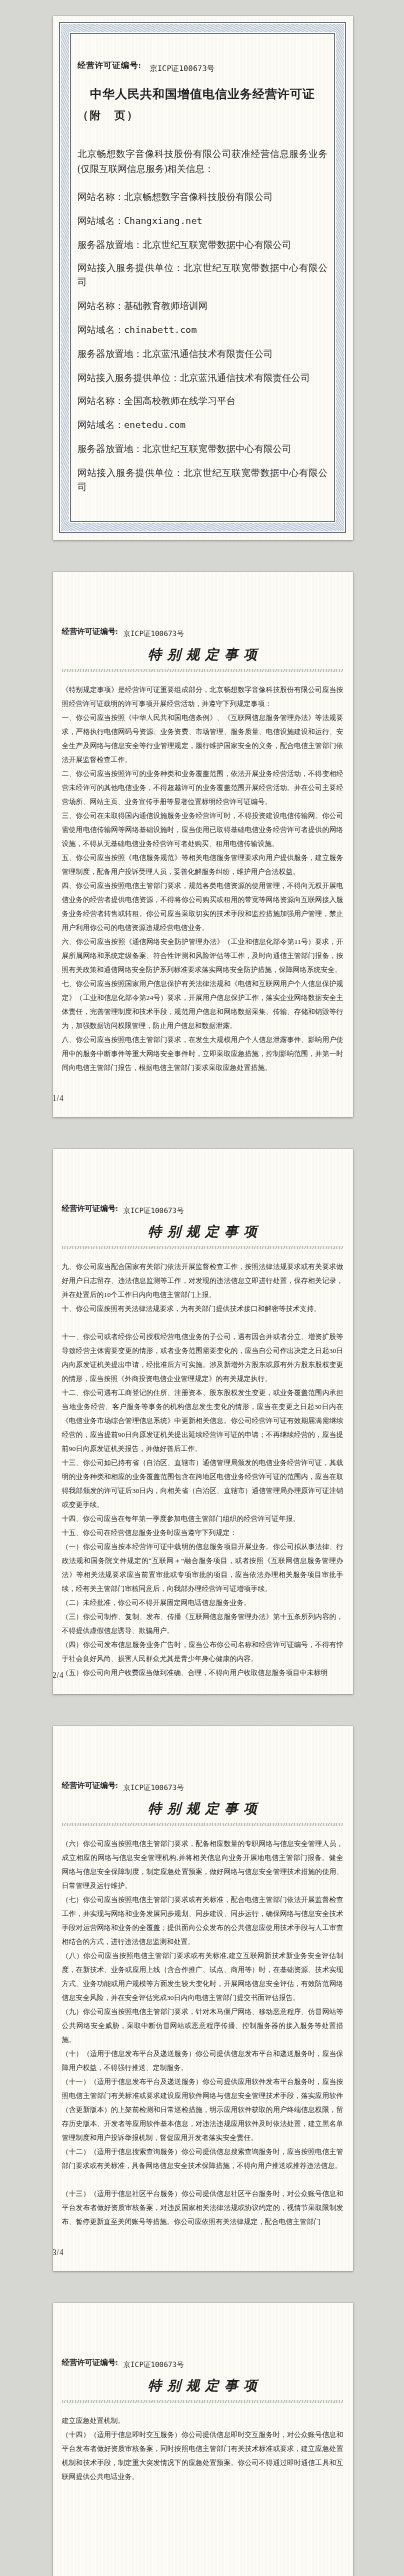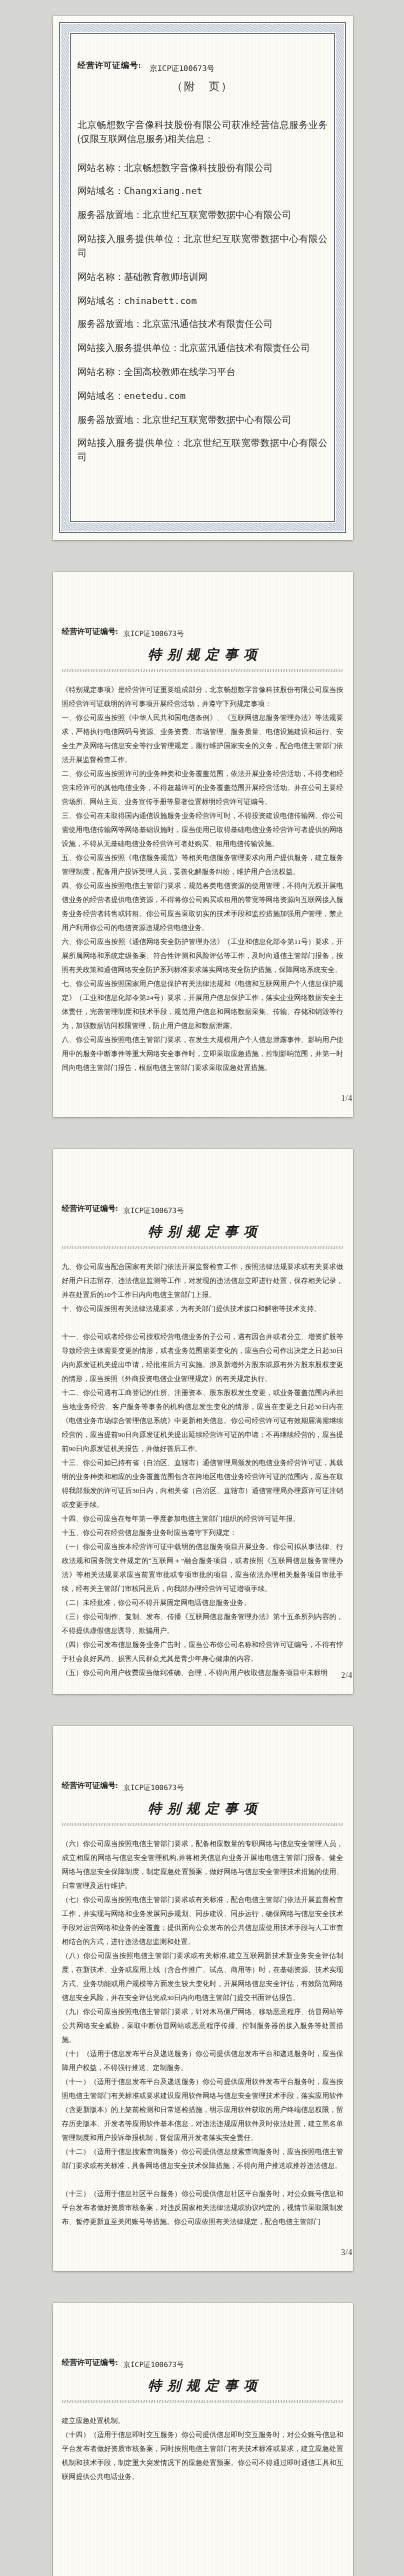--- a/index.html
+++ b/index.html
@@ -26,51 +26,52 @@
     border:8.2px solid #c9d2da;
     border-image:repeating-linear-gradient(45deg,#bcc7d2 0 1.5px,#dfe5ea 1.5px 3.1px) 16;
     opacity:.85;
   }
   .frame::after{content:"";position:absolute;inset:10.8px;border:0.5px solid #66737f;}
   .cert-content{position:absolute;top:20.6px;left:25px;right:25px;bottom:23px;}
   .cert-lic{display:flex;align-items:flex-start;margin-top:24px;}
   .cert-lic-label{font-size:8.2px;font-weight:bold;letter-spacing:0.5px;}
   .cert-lic-value{font-size:7.7px;margin:3.6px 0 0 8.2px;font-family:"DejaVu Sans Mono","Liberation Serif",serif;}
   .cert-title{font-size:12px;font-weight:bold;text-align:center;letter-spacing:0.5px;margin:12.4px 0 0 0;}
-  .cert-subtitle{font-size:10.8px;font-weight:normal;text-align:center;letter-spacing:1.5px;margin-top:6.2px;}
+  .cert-subtitle{font-size:10.8px;font-weight:bold;text-align:left;letter-spacing:1.5px;margin-top:6.2px;}
   .cert-intro{font-size:9.3px;line-height:14.4px;margin:24px 0 0 0;text-align:justify;}
   .entries{margin-top:14px;}
   .entry{font-size:9.3px;line-height:14px;margin-bottom:9.8px;text-align:justify;}
   .entry-value{font-family:"DejaVu Sans Mono","Liberation Serif",serif;}
   
   .prov-lic{display:flex;align-items:flex-start;padding-top:55px;}
   .prov-lic-label{font-size:7.7px;font-weight:bold;}
   .prov-lic-value{font-size:7.2px;margin:2.1px 0 0 5.2px;font-family:"DejaVu Sans Mono","Liberation Serif",serif;}
   .prov-title{font-size:13.4px;font-weight:bold;text-align:center;letter-spacing:5.7px;margin:7.7px 0 0 0;text-indent:5.7px;font-style:italic;}
   .wavy{
     height:3.6px;margin-top:4.6px;
     background:repeating-linear-gradient(100deg,#a6afa1 0 1px,#e8eae2 1px 2.6px);
     opacity:.75;
   }
   .prov-body{margin-top:10.8px;font-size:7px;line-height:14px;text-align:justify;}
   .para{margin:0;min-height:14px;}
-  .page-num{position:absolute;bottom:13.4px;left:0;right:0;text-align:right;font-size:7.7px;letter-spacing:0.5px;}
+  .page-num{position:absolute;bottom:13.4px;left:0;right:0;text-align:left;font-size:7.7px;letter-spacing:0.5px;}
 </style>
 </head>
 <body>
 
 <div class="canvas">
 
   <section class="page cert">
     <div class="frame"></div>
     <div class="cert-content">
       <div class="cert-lic">
         <span class="cert-lic-label">经营许可证编号:</span>
         <span class="cert-lic-value">京ICP证100673号</span>
       </div>
+      <h1 class="cert-title">中华人民共和国增值电信业务经营许可证</h1>
       <div class="cert-subtitle">（附　页）</div>
       <p class="cert-intro">北京畅想数字音像科技股份有限公司获准经营信息服务业务(仅限互联网信息服务)相关信息：</p>
       <div class="entries">
 
           <div class="entry"><span>网站名称：</span><span class="entry-value">北京畅想数字音像科技股份有限公司</span></div>
 
           <div class="entry"><span>网站域名：</span><span class="entry-value">Changxiang.net</span></div>
 
           <div class="entry"><span>服务器放置地：</span><span class="entry-value">北京世纪互联宽带数据中心有限公司</span></div>
 

